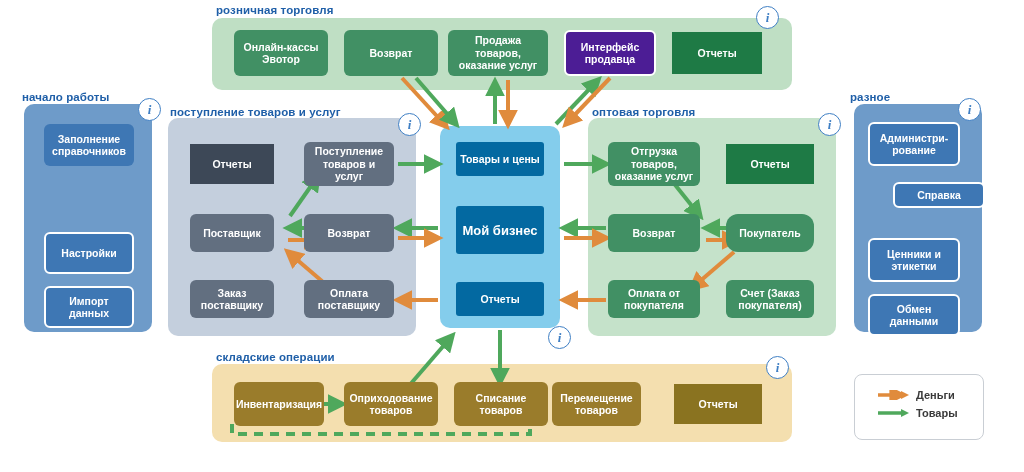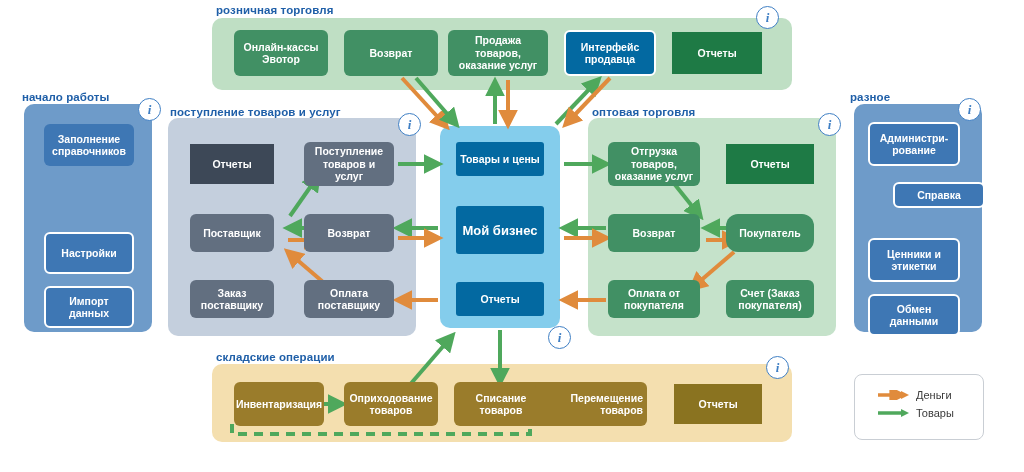--- a/index.html
+++ b/index.html
@@ -17,36 +17,36 @@
   .panel.whole{background:#C5E2CA;}
   .panel.start{background:#6E9BC9;}
   .panel.misc{background:#6E9BC9;}
   .panel.ware{background:#F4DFAF;}
 
   .node{position:absolute;border-radius:6px;display:flex;align-items:center;justify-content:center;
         text-align:center;color:#ffffff;font-size:10.5px;line-height:12.5px;font-weight:bold;
         box-sizing:border-box;padding:2px 4px;}
   .n-green{background:#419064;}
   .n-green-dark{background:#1E7A45;border-radius:0;}
-  .n-green-w{background:#0369a1;border:2.5px solid #ffffff;}
+  .n-green-w{background:#4c1d95;border:2.5px solid #ffffff;}
   .n-slate{background:#626F80;}
   .n-slate-dark{background:#3D4857;border-radius:0;}
   .n-blue{background:#0369a1;border-radius:3px;}
   .n-navy{background:#3E77B4;}
   .n-navy-w{background:#3E77B4;border:2.5px solid #ffffff;}
   .n-gold{background:#9A7C2B;}
   .n-gold-dark{background:#8A7320;border-radius:0;}
 
   .info{position:absolute;width:21px;height:21px;border-radius:50%;border:1.6px solid #3F7FC4;
         background:#ffffff;color:#3F7FC4;font-size:13px;font-weight:bold;font-style:italic;
         display:flex;align-items:center;justify-content:center;font-family:"Liberation Serif",serif;}
 
   .legend{position:absolute;border:1px solid #C9CED4;border-radius:8px;background:#ffffff;}
   .legend-row{position:absolute;display:flex;align-items:center;gap:6px;}
-  .legend-txt{font-size:11px;color:#3A3A3A;font-weight:normal;}
+  .legend-txt{font-size:11px;color:#3A3A3A;font-weight:bold;}
 </style>
 </head>
 <body>
 
 <div class="canvas">
 
   <div class="sec-label" style="left:216px;top:4px;">розничная торговля</div>
   <div class="sec-label" style="left:170px;top:106px;">поступление товаров и услуг</div>
   <div class="sec-label" style="left:592px;top:106px;">оптовая торговля</div>
   <div class="sec-label" style="left:22px;top:91px;">начало работы</div>
@@ -138,21 +138,21 @@
   <div class="node n-navy-w" style="left:44px;top:286px;width:90px;height:42px;">Импорт данных</div>
 
   <div class="node n-navy-w" style="left:868px;top:122px;width:92px;height:44px;">Администри-рование</div>
   <div class="node n-navy-w" style="left:868px;top:182px;width:92px;height:26px;margin-left:25px;">Справка</div>
   <div class="node n-navy-w" style="left:868px;top:238px;width:92px;height:44px;">Ценники и этикетки</div>
   <div class="node n-gold" style="left:234px;top:382px;width:90px;height:44px;">Инвентаризация</div>
 
   <div class="node n-navy-w" style="left:868px;top:294px;width:92px;height:42px;">Обмен данными</div>
   <div class="node n-gold" style="left:344px;top:382px;width:94px;height:44px;">Оприходование товаров</div>
   <div class="node n-gold" style="left:454px;top:382px;width:94px;height:44px;">Списание товаров</div>
-  <div class="node n-gold" style="left:535px;top:382px;width:112px;height:44px;text-align:right;">Перемещение товаров</div>
+  <div class="node n-gold" style="left:552px;top:382px;width:89px;height:44px;">Перемещение товаров</div>
   <div class="node n-gold-dark" style="left:674px;top:384px;width:88px;height:40px;">Отчеты</div>
 
   <div class="info" style="left:756px;top:6px;">i</div>
   <div class="info" style="left:398px;top:113px;">i</div>
   <div class="info" style="left:818px;top:113px;">i</div>
   <div class="info" style="left:138px;top:98px;">i</div>
   <div class="info" style="left:958px;top:98px;">i</div>
   <div class="info" style="left:548px;top:326px;">i</div>
   <div class="info" style="left:766px;top:356px;">i</div>
 

